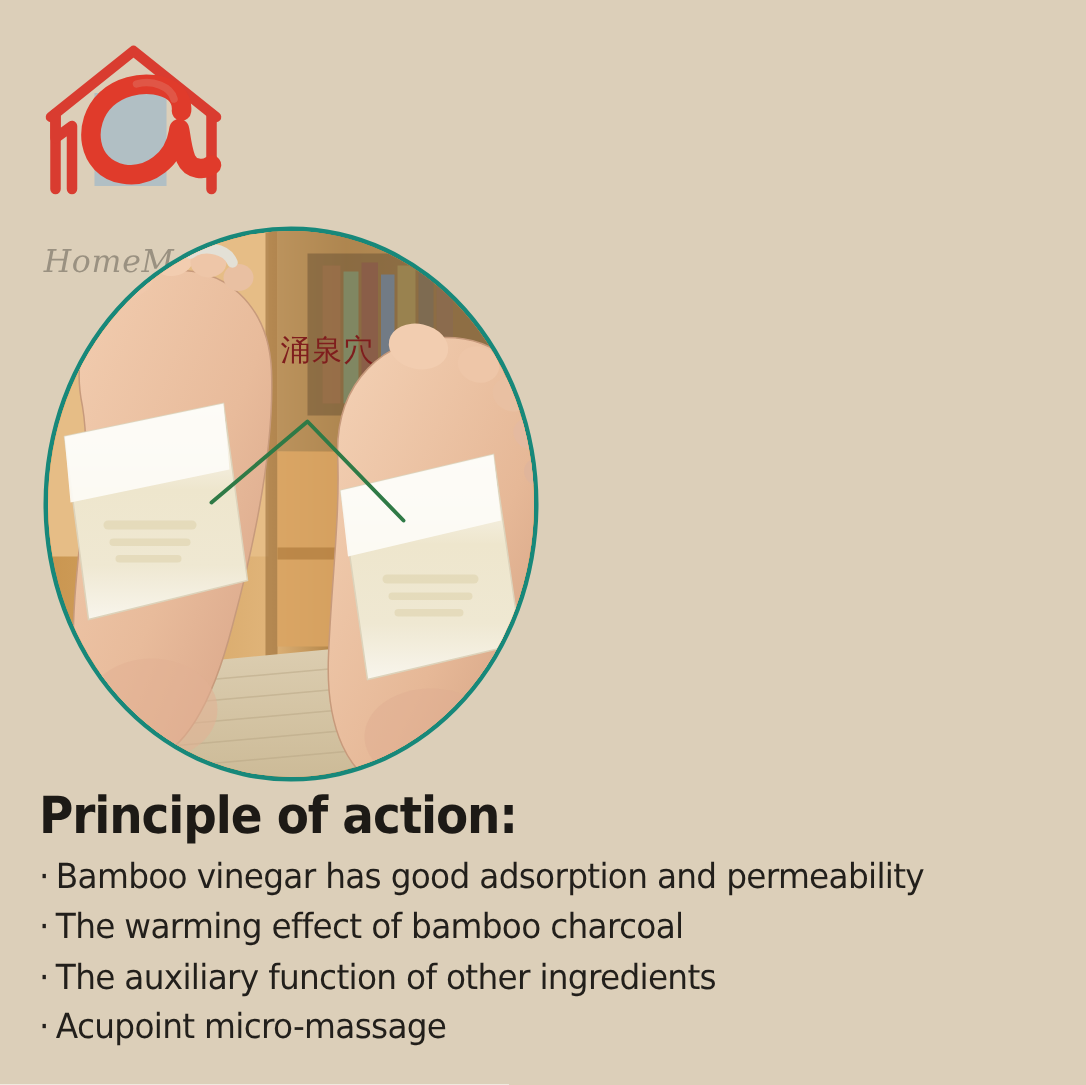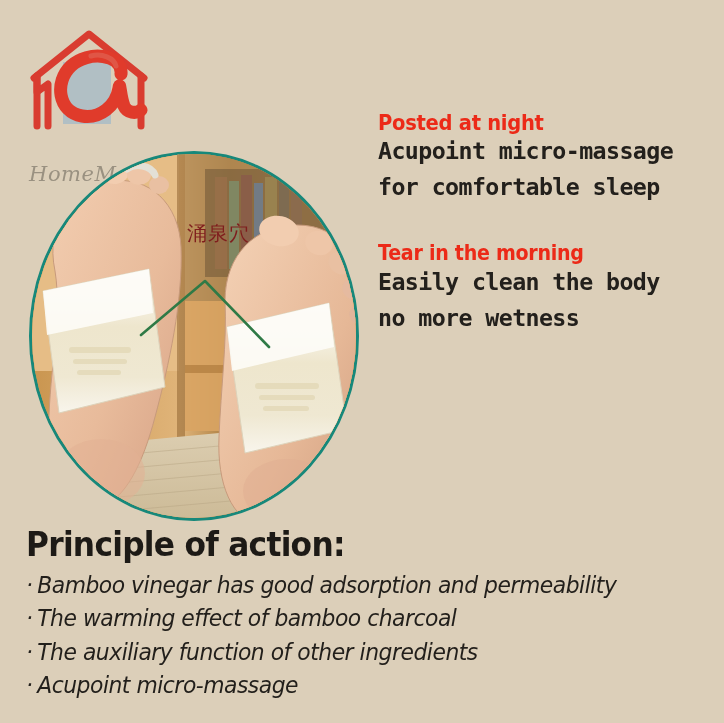--- a/index.html
+++ b/index.html
@@ -119,21 +119,20 @@
     letter-spacing: -0.8px;
     line-height: 1.0;
     transform: scaleX(0.92);
     transform-origin: left center;
     white-space: nowrap;
   }
   .bullets {
     margin: 8px 0 0 0;
     padding: 0;
     list-style: none;
-    font-style: italic;
   }
   .bullets li {
     font-family: "DejaVu Sans", sans-serif;
     font-size: 23px;
     color: #221f1b;
     line-height: 1.45;
     letter-spacing: -0.5px;
     white-space: nowrap;
     transform: scaleX(0.95);
     transform-origin: left center;
@@ -257,35 +256,20 @@
         <rect x="234" y="255" width="46" height="5" rx="2.5"></rect>
       </g>
       <ellipse cx="258" cy="340" rx="44" ry="32" fill="#e0ae92" opacity="0.5"></ellipse>
 
       <path d="M112 184 L176 130 L240 196" fill="none" stroke="#2f7a46" stroke-width="2.6" stroke-linecap="round" stroke-linejoin="round"></path>
     </svg>
 
     <div style="position:absolute;left:155px;top:66px;font-family:'DejaVu Sans',sans-serif;font-size:20px;color:#7f1d1d;letter-spacing:1px;">涌泉穴</div>
   </div>
 
-  <div class="copy-col">
-
-    <div>
-      <div class="kicker">Posted at night</div>
-      <div class="copy-line">Acupoint micro-massage</div>
-      <div class="copy-line">for comfortable sleep</div>
-    </div>
-
-    <div class="copy-group-2">
-      <div class="kicker k2">Tear in the morning</div>
-      <div class="copy-line">Easily clean the body</div>
-      <div class="copy-line">no more wetness</div>
-    </div>
-
-  </div>
 
   <div class="principle">
     <div class="principle-title">Principle of action:</div>
     <ul class="bullets">
       <li><span class="dot">·</span><span>Bamboo vinegar has good adsorption and permeability</span></li>
       <li><span class="dot">·</span><span>The warming effect of bamboo charcoal</span></li>
       <li><span class="dot">·</span><span>The auxiliary function of other ingredients</span></li>
       <li><span class="dot">·</span><span>Acupoint micro-massage</span></li>
     </ul>
   </div>

